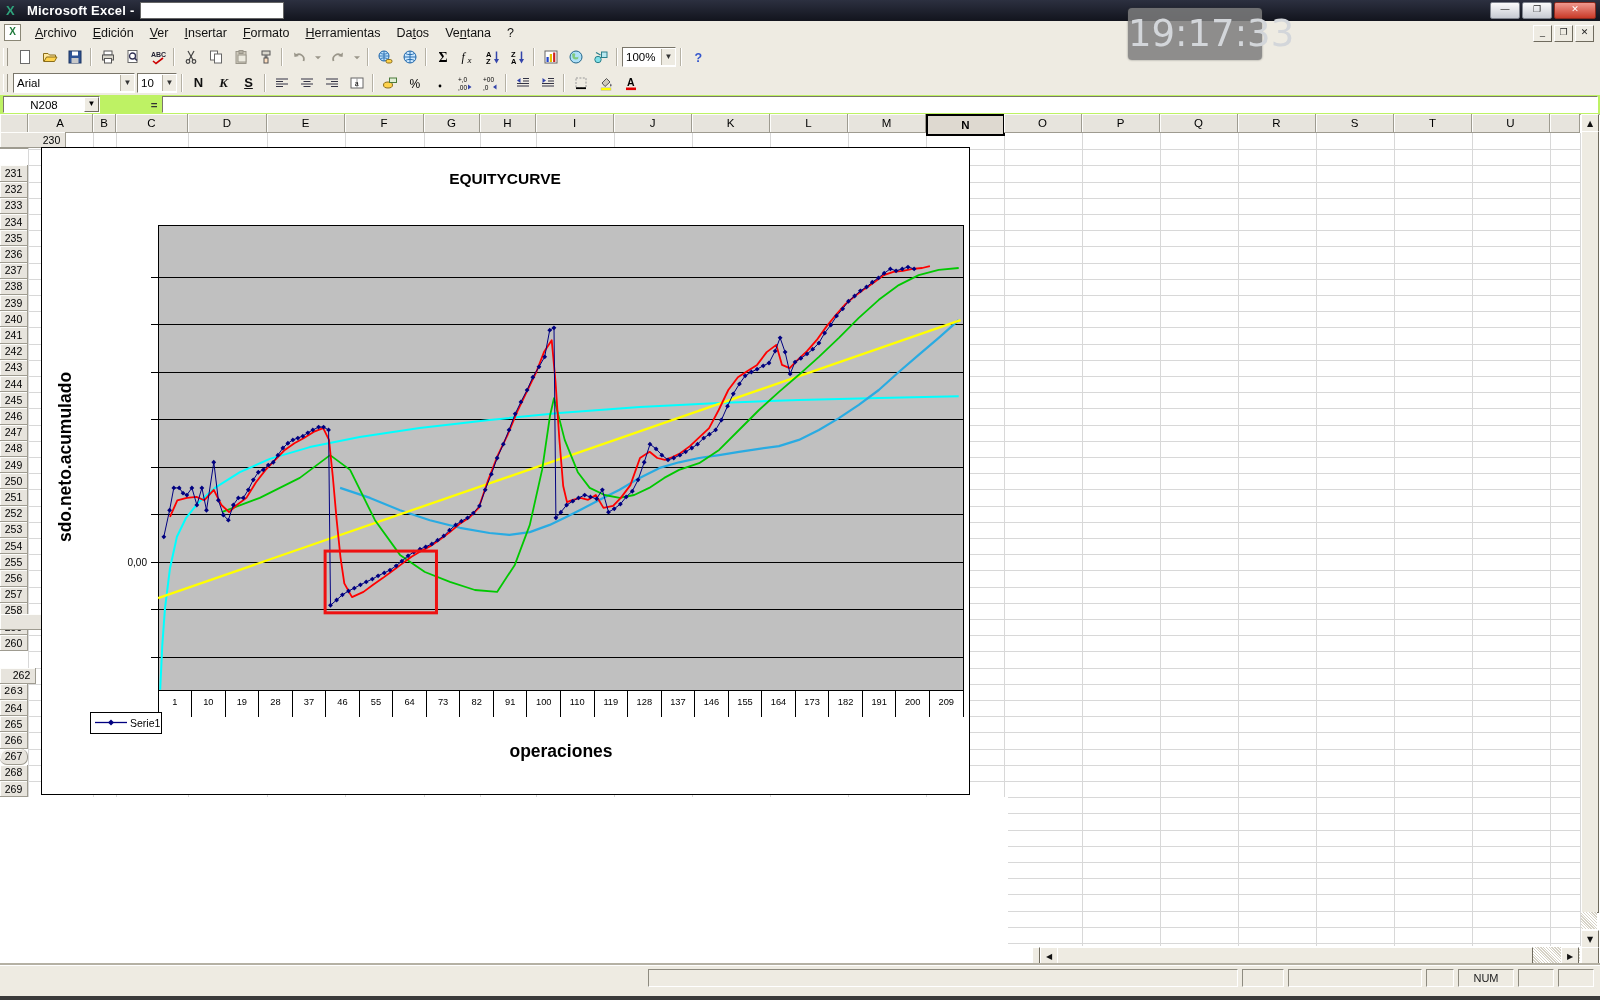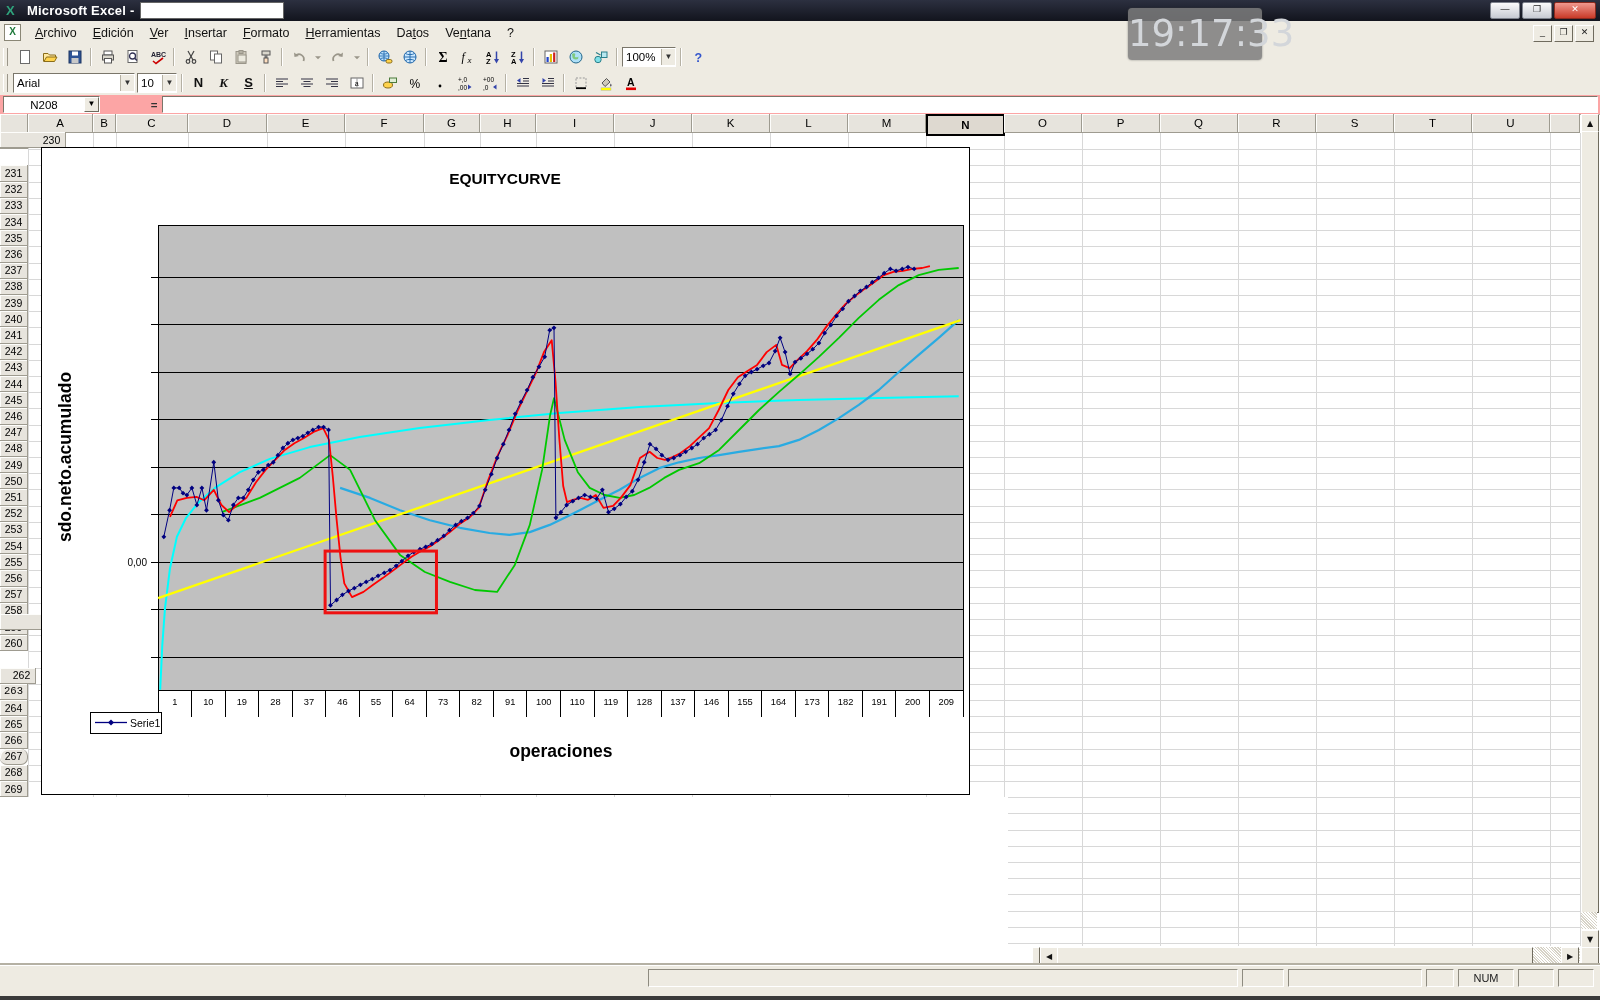--- a/index.html
+++ b/index.html
@@ -35,21 +35,21 @@
   .tbbtn{width:23px;height:22px;display:flex;align-items:center;justify-content:center;border:1px solid transparent;}
   .tbbtn.narrow{width:12px;}
   .tbbtn svg{display:block;}
   .combo{height:18px;background:#fff;border:1px solid;border-color:#7a766a #fff #fff #7a766a;
     display:flex;align-items:center;font-size:11.5px;color:#000;margin:0 1px;}
   .combo .val{flex:1;padding:0 3px;white-space:nowrap;overflow:hidden;}
   .combo .cdrop{width:13px;height:16px;background:#eeebe2;border-left:1px solid #b5b1a4;
     font-size:8px;text-align:center;line-height:15px;color:#333;}
   .txtbtn{font-size:13px;font-weight:bold;color:#111;}
   
-  #fbar{position:absolute;left:0;top:95px;width:1600px;height:19px;background:#fca5a5;
+  #fbar{position:absolute;left:0;top:95px;width:1600px;height:19px;background:#bef264;
     border-bottom:1px solid #b5b1a4;display:flex;align-items:center;font-size:11.5px;}
   #namebox{width:95px;height:15px;background:#fff;border:1px solid;border-color:#7a766a #fff #fff #7a766a;
     margin-left:3px;display:flex;align-items:center;}
   #namebox .nval{flex:1;text-align:center;}
   #namebox .dropbtn{width:13px;height:13px;background:#eeebe2;border:1px solid;border-color:#fff #6f6b5e #6f6b5e #fff;
     font-size:8px;line-height:12px;text-align:center;}
   #eqsign{width:16px;text-align:center;color:#333;font-weight:bold;margin-left:46px;}
   #ffield{flex:1;height:15px;background:#fff;border:1px solid;border-color:#7a766a #fff #fff #7a766a;margin-right:2px;}
   
   .colhdr,.rowhdr{position:absolute;background:#e7e4dd;box-shadow:inset 1px 1px 0 #fdfdfb;

